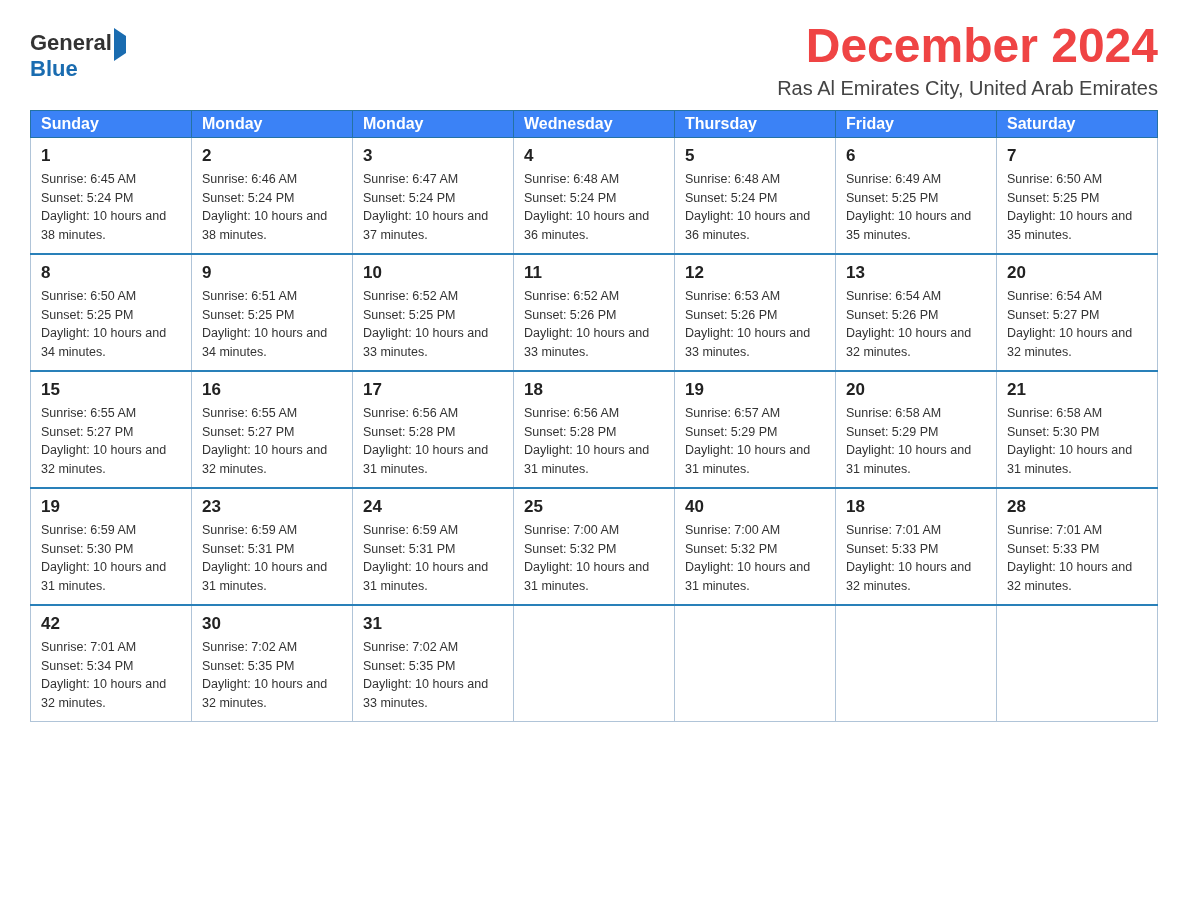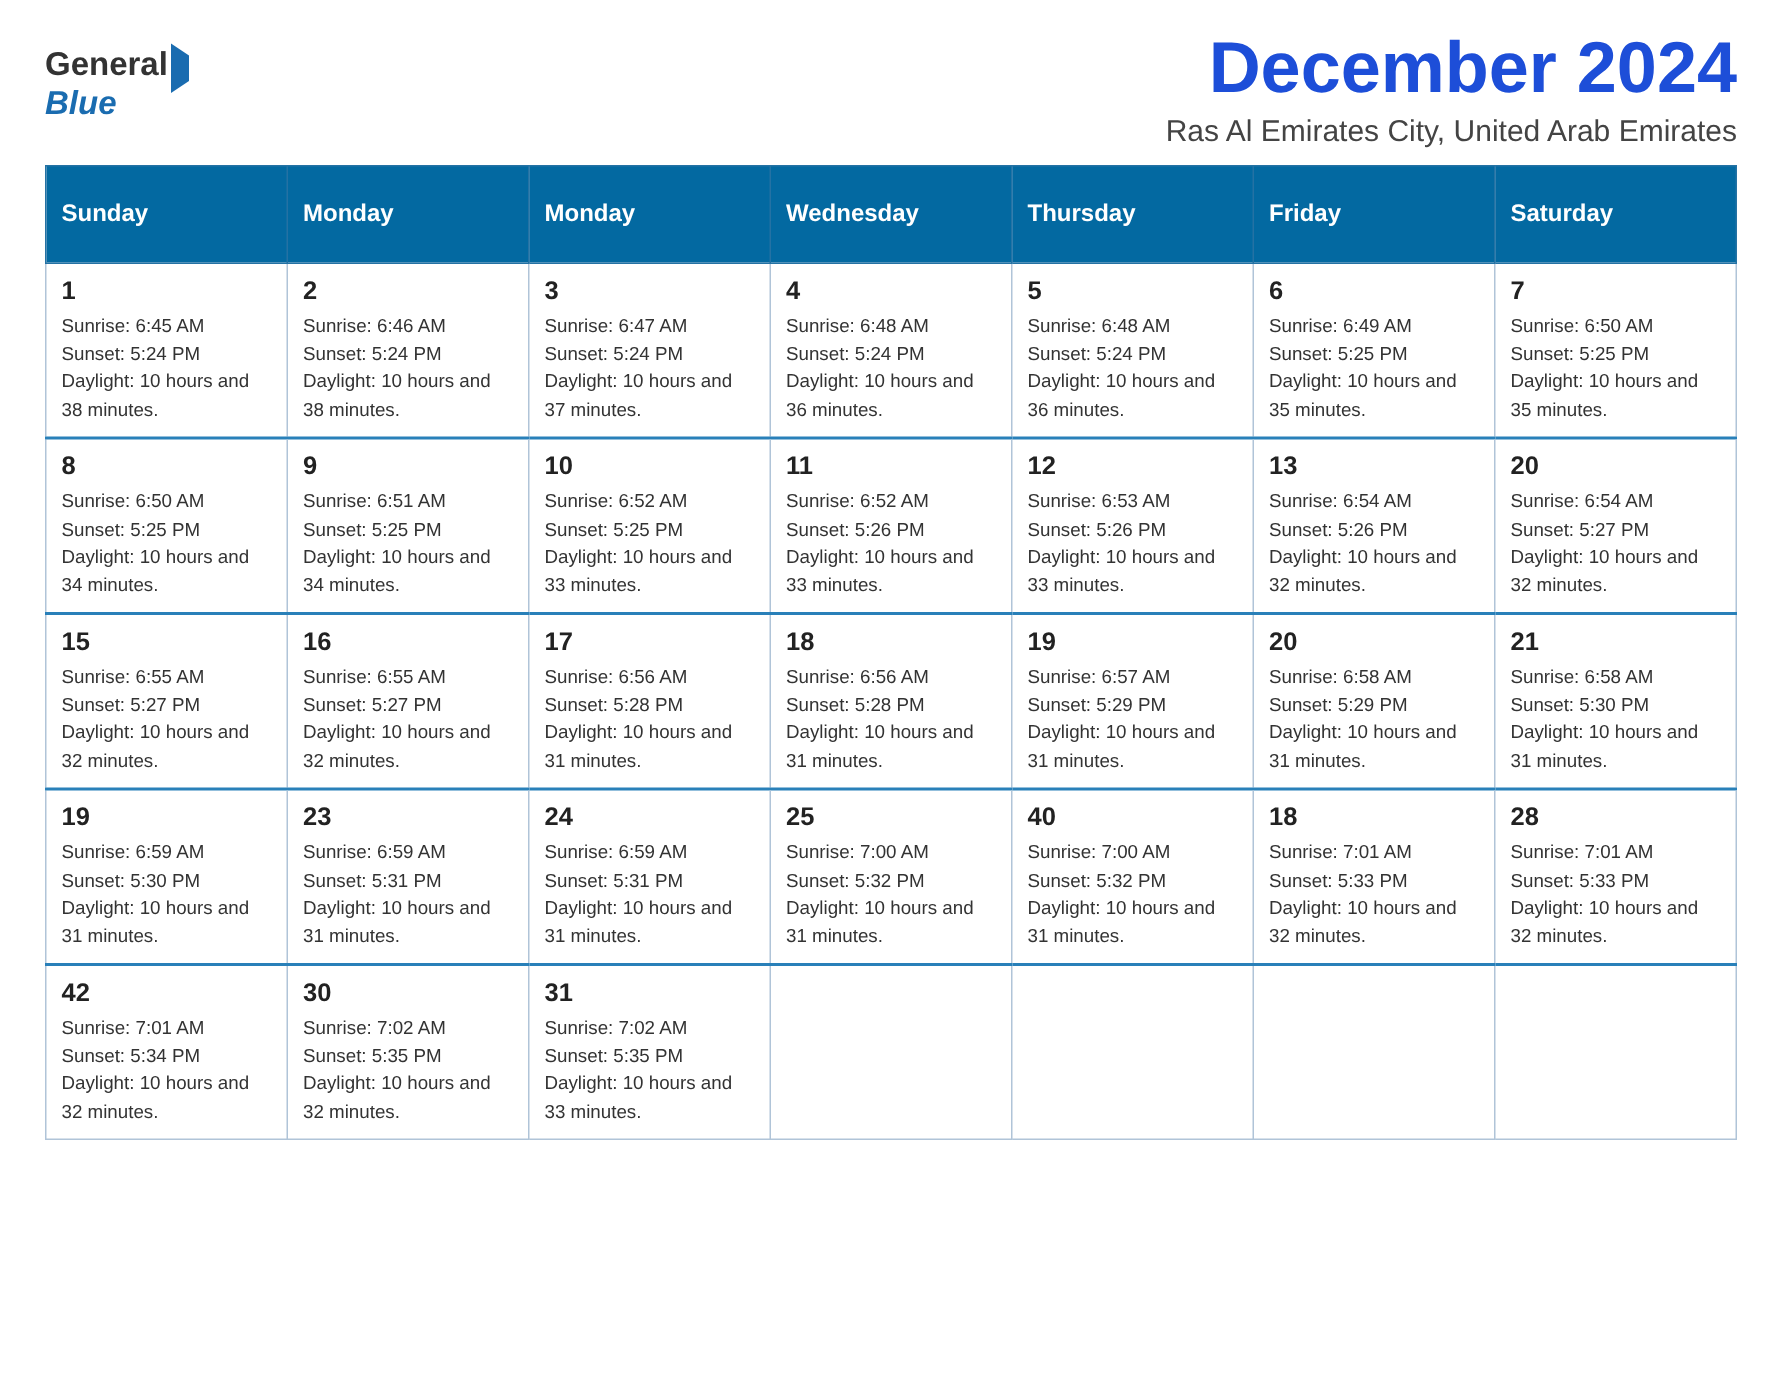--- a/index.html
+++ b/index.html
@@ -24,54 +24,53 @@
     }
     .logo-text-general {
       font-size: 22px;
       font-weight: bold;
       color: #333;
     }
     .logo-text-blue {
       font-size: 22px;
       font-weight: bold;
       color: #1a6cb0;
-      font-style: italic;
     }
     .logo-arrow {
       width: 0;
       height: 0;
       border-left: 12px solid #1a6cb0;
       border-top: 8px solid transparent;
       border-bottom: 8px solid transparent;
       margin-left: 2px;
       margin-top: -4px;
     }
     .title-area {
       text-align: right;
     }
     .month-title {
       font-size: 48px;
       font-weight: bold;
-      color: #1d4ed8;
+      color: #ef4444;
       line-height: 1.1;
     }
     .location-title {
       font-size: 20px;
       color: #444;
       margin-top: 4px;
     }
     .calendar-table {
       width: 100%;
       border-collapse: collapse;
       margin-top: 10px;
     }
     .calendar-table th {
-      background-color: #0369a1;
+      background-color: #3b82f6;
       color: #fff;
-      padding: 23px 10px;
+      padding: 4px 10px;
       font-size: 16px;
       font-weight: bold;
       text-align: left;
       border: 1px solid #2472a4;
     }
     .calendar-table td {
       vertical-align: top;
       padding: 8px 10px;
       border: 1px solid #b0c4d8;
       font-size: 13px;

